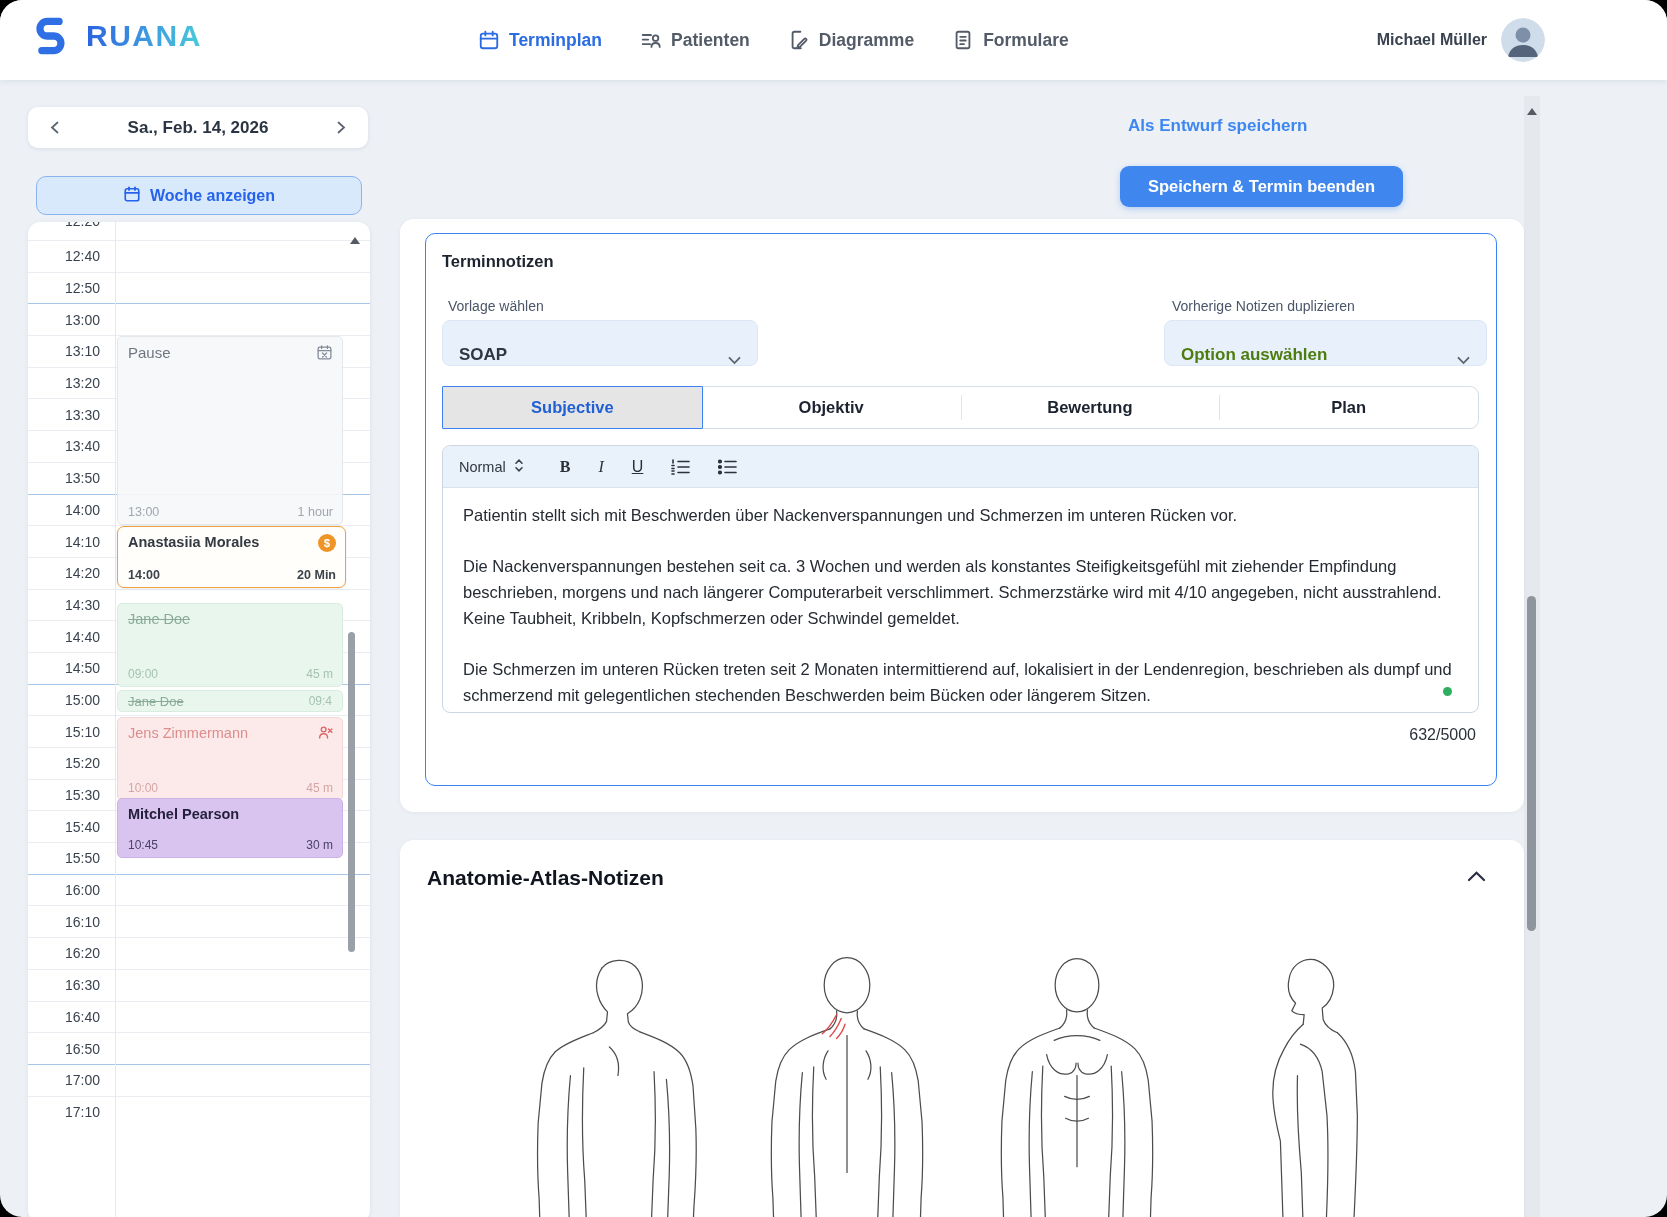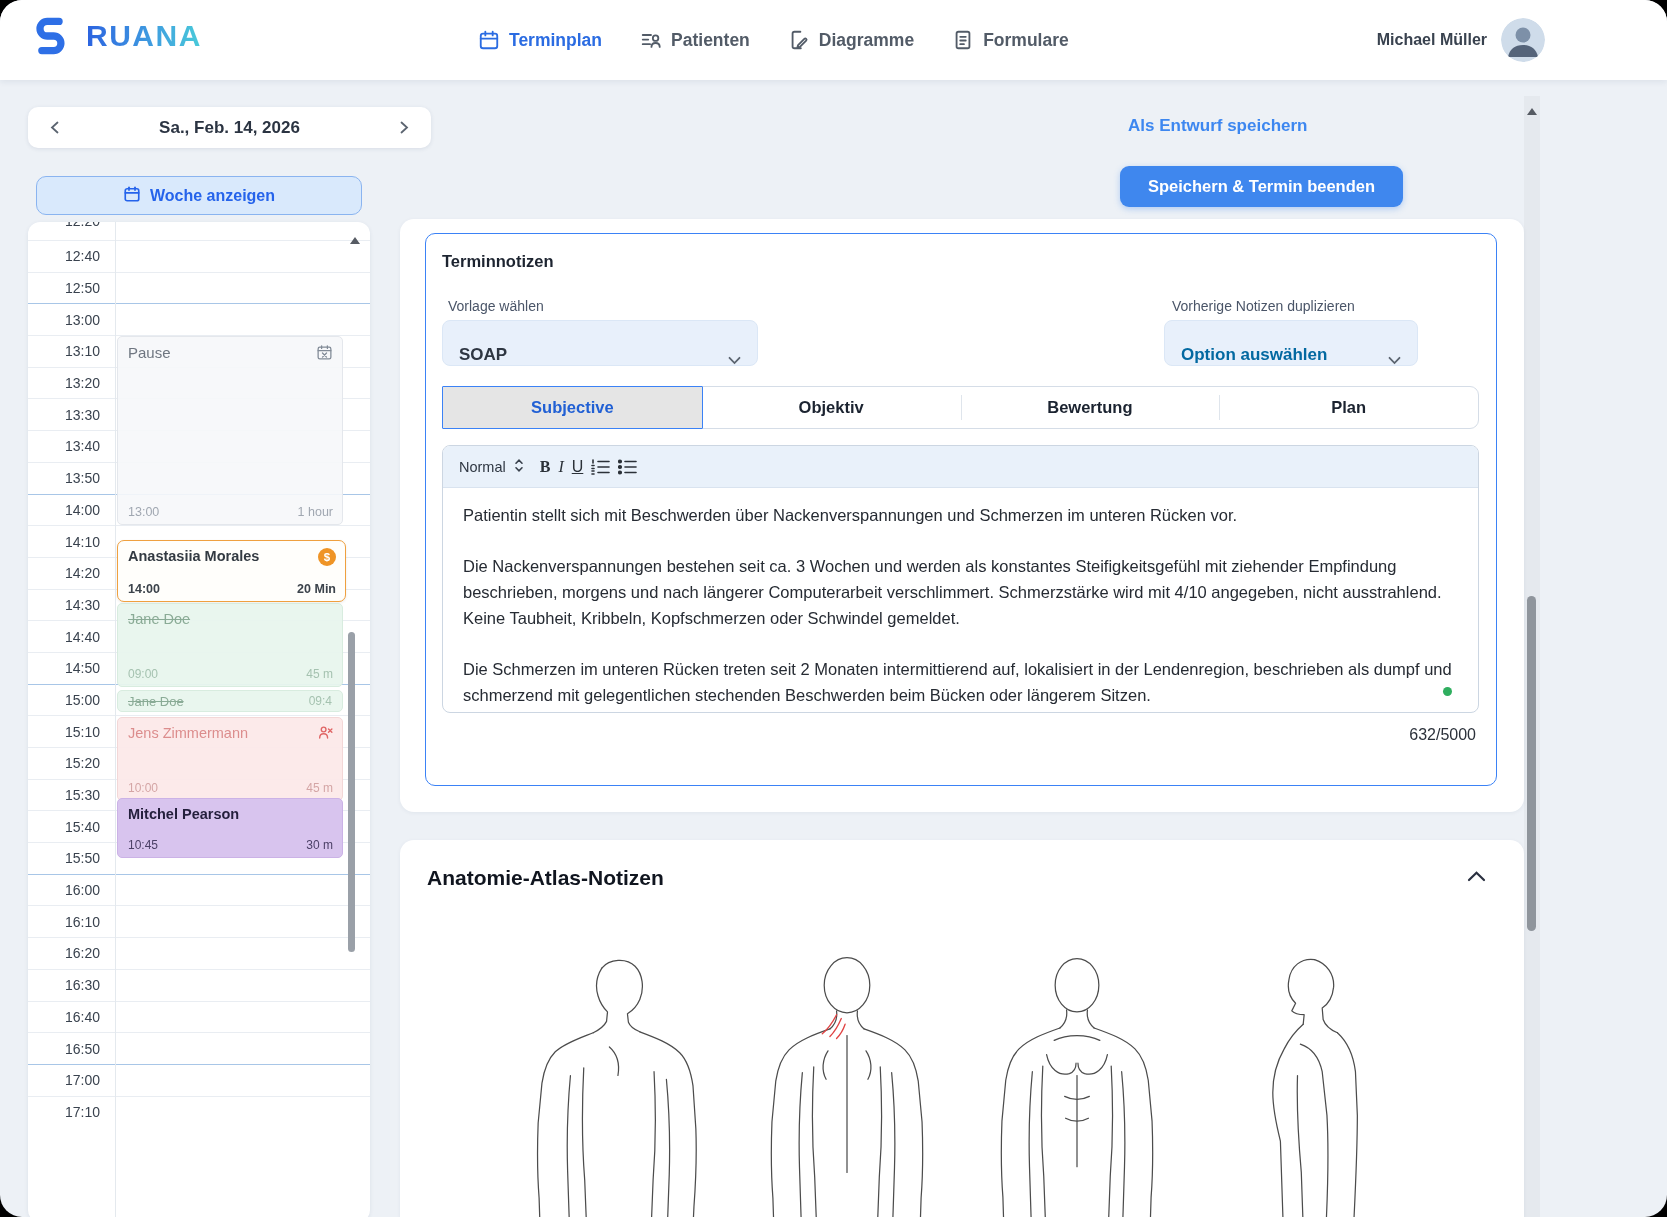--- a/index.html
+++ b/index.html
@@ -18,21 +18,21 @@
     background:linear-gradient(90deg,#2c63e0 0%,#3f9be0 55%,#49cbd9 100%);
     -webkit-background-clip:text; background-clip:text; color:transparent; }
   .main-nav { position:absolute; left:478px; top:0; height:80px; display:flex; align-items:center; gap:38px; }
   .nav-item { display:flex; align-items:center; gap:9px; font-size:17.5px; font-weight:600; color:#525b67; cursor:pointer; }
   .nav-item.active { color:#2b6ce2; font-weight:700; }
   .nav-ic { display:flex; }
   .user-area { position:absolute; right:122px; top:0; height:80px; display:flex; align-items:center; gap:14px; }
   .user-name { font-size:16px; font-weight:600; color:#39424f; }
   .avatar { width:44px; height:44px; border-radius:50%; overflow:hidden; display:block; }
   
-  .date-nav { position:absolute; left:28px; top:107px; width:403px; height:41px; background:#fff;
+  .date-nav { position:absolute; left:28px; top:107px; width:340px; height:41px; background:#fff;
     border-radius:10px; box-shadow:0 1px 4px rgba(25,45,85,.10); display:flex; align-items:center;
     justify-content:space-between; padding:0 18px; z-index:2; }
   .dn-arrow { background:none; border:none; padding:4px; cursor:pointer; display:flex; }
   .dn-label { font-size:17px; font-weight:600; color:#2b3442; }
   .week-btn { position:absolute; left:36px; top:176px; width:326px; height:39px; background:#d9e9fc;
     border:1.5px solid #8ab4f0; border-radius:10px; color:#2563eb; font-size:16px; font-weight:600;
     display:flex; align-items:center; justify-content:center; gap:9px; cursor:pointer;
     font-family:"Liberation Sans",sans-serif; z-index:2; }
   .cal-panel { position:absolute; left:28px; top:222px; width:342px; height:1000px; background:#fff;
     border-radius:12px; box-shadow:0 1px 4px rgba(25,45,85,.08); overflow:hidden; }
@@ -83,33 +83,33 @@
   .notes-card { position:absolute; left:25px; top:14px; right:27px; bottom:26px; border:1.6px solid #3b82f6;
     border-radius:10px; background:#fff; }
   .nc-title { position:absolute; left:16px; top:18px; margin:0; font-size:16.5px; font-weight:700; color:#1d2430; }
   .lbl { position:absolute; font-size:14px; color:#4a5568; }
   .lbl-template { left:22px; top:64px; }
   .lbl-dup { left:746px; top:64px; }
   .select { position:absolute; height:46px; background:#e8f0fb; border:1px solid #dbe7f6; border-radius:8px;
     display:flex; align-items:flex-end; justify-content:space-between; padding:0 16px; cursor:pointer;
     font-size:17px; color:#2e3642;font-weight:bold; }
   .sel-template { left:16px; top:86px; width:316px; }
-  .sel-dup { left:738px; top:86px; width:254px; color:#0369a1; }
+  .sel-dup { left:738px; top:86px; width:323px; color:#4d7c0f; }
   .caret { display:flex; }
   .tabs { position:absolute; left:16px; top:152px; width:1037px; height:43px; border:1px solid #d5dde7;
     border-radius:9px; background:#fff; display:flex; }
   .tab { flex:1; display:flex; align-items:center; justify-content:center; font-size:16.5px; font-weight:600;
     color:#1b2330; position:relative; cursor:pointer; }
   .tab + .tab::before { content:""; position:absolute; left:0; top:8px; bottom:8px; width:1px; background:#dfe5ec; }
   .tab.active { background:#e5e5e5; color:#2160d4; border:1.4px solid #3b82f6; border-radius:1px; margin:-1px; z-index:2; }
   .tab.active + .tab::before { display:none; }
   .editor { position:absolute; left:16px; top:211px; width:1037px; height:268px; border:1px solid #ccd6e2;
     border-radius:8px; overflow:hidden; }
   .toolbar { height:42px; background:#e9f1fa; border-bottom:1px solid #d9e3ef; display:flex; align-items:center;
-    padding:0 16px; }
+    padding:0 16px; gap:20px; }
   .fmt { display:flex; align-items:center; gap:8px; font-size:14.5px; color:#2f3742; cursor:pointer; margin-right:12px; }
   .tb { background:none; border:none; padding:2px 4px; cursor:pointer; font-size:16px; color:#2b3138;
     font-family:"Liberation Serif",serif; display:flex; align-items:center; }
   .tb-b { font-weight:700; }
   .tb-i { font-style:italic; }
   .tb-u { text-decoration:underline; font-family:"Liberation Sans",sans-serif; }
   .ed-body { height:226px; padding:14px 20px; font-size:16.5px; color:#262b33; line-height:26px; overflow:hidden; cursor:text; }
   .ed-body p { margin:0 0 25px 0; }
   .autosave-dot { position:absolute; right:26px; bottom:16px; width:9px; height:9px; border-radius:50%; background:#2fae5f; }
   .char-count { position:absolute; right:20px; top:492px; font-size:16px; font-weight:500; color:#2b313a; }
@@ -323,21 +323,21 @@
                 <line x1="6.6" y1="2.2" x2="6.6" y2="5.2"></line>
                 <line x1="13.4" y1="2.2" x2="13.4" y2="5.2"></line>
                 <path d="M7.6 10.6l4.8 4.8m0-4.8l-4.8 4.8"></path>
               </svg></span>
           </div>
           <div class="ev-foot">
             <span>13:00</span>
             <span>1 hour</span>
           </div>
         </div>
-        <div class="ev ev-billing" style="top: 318px; height: 62px;">
+        <div class="ev ev-billing" style="top: 304px; height: 62px;">
           <div class="ev-head">
             <span class="ev-title">Anastasiia Morales</span>
             <span class="pay-ic">$</span>
           </div>
           <div class="ev-foot">
             <span>14:00</span>
             <span>20 Min</span>
           </div>
         </div>
         <div class="ev ev-cancelled-green" style="top: 381px; height: 84px;">

